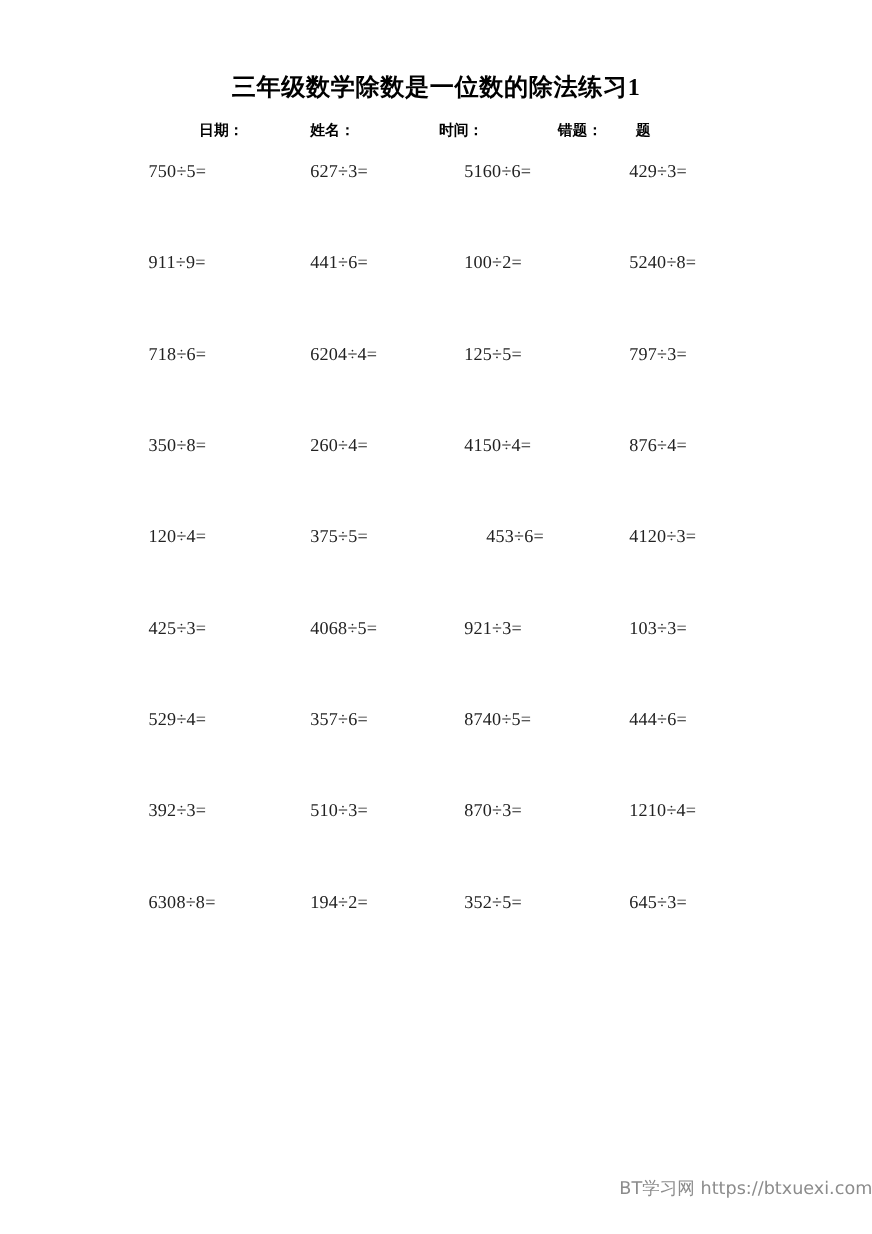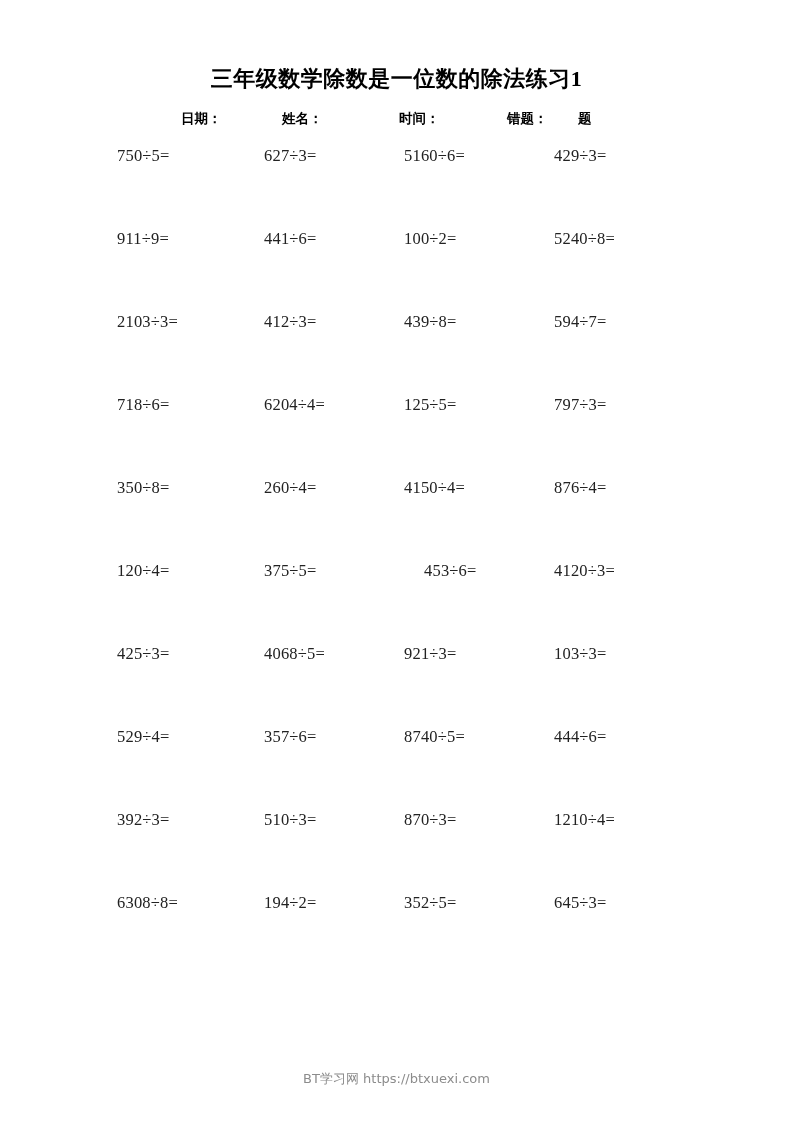--- a/index.html
+++ b/index.html
@@ -64,20 +64,21 @@
   
   .problems {
     position: absolute;
     top: 146px;
     left: 0;
     width: 793px;
   }
   .prow {
     position: relative;
     height: 83px;
+    margin-left: 18px;
   }
   .cell {
     position: absolute;
     top: 0;
     font-family: "Liberation Serif", "DejaVu Serif", serif;
     font-size: 16.5px;
     color: #222222;
     white-space: nowrap;
     letter-spacing: 0.2px;
   }
@@ -87,23 +88,23 @@
   .c3 { left: 554px; }
   
   .cell.indent { margin-left: 20px; }
 
   
   .footer {
     position: absolute;
     top: 1070px;
     left: 0;
     width: 793px;
-    text-align: center;
+    text-align: right;
     font-family: "DejaVu Sans", "Liberation Sans", sans-serif;
-    font-size: 13px;
+    font-size: 16px;
     color: #8c8c8c;
     white-space: nowrap;
   }
 </style>
 </head>
 <body>
 
 <div class="page">
 
   <div class="title">三年级数学除数是一位数的除法练习1</div>
@@ -121,26 +122,20 @@
         <div class="cell c0">750÷5=</div>
         <div class="cell c1">627÷3=</div>
         <div class="cell c2">5160÷6=</div>
         <div class="cell c3">429÷3=</div>
       </div>
       <div class="prow">
         <div class="cell c0">911÷9=</div>
         <div class="cell c1">441÷6=</div>
         <div class="cell c2">100÷2=</div>
         <div class="cell c3">5240÷8=</div>
-      </div>
-      <div class="prow">
-        <div class="cell c0">2103÷3=</div>
-        <div class="cell c1">412÷3=</div>
-        <div class="cell c2">439÷8=</div>
-        <div class="cell c3">594÷7=</div>
       </div>
       <div class="prow">
         <div class="cell c0">718÷6=</div>
         <div class="cell c1">6204÷4=</div>
         <div class="cell c2">125÷5=</div>
         <div class="cell c3">797÷3=</div>
       </div>
       <div class="prow">
         <div class="cell c0">350÷8=</div>
         <div class="cell c1">260÷4=</div>

